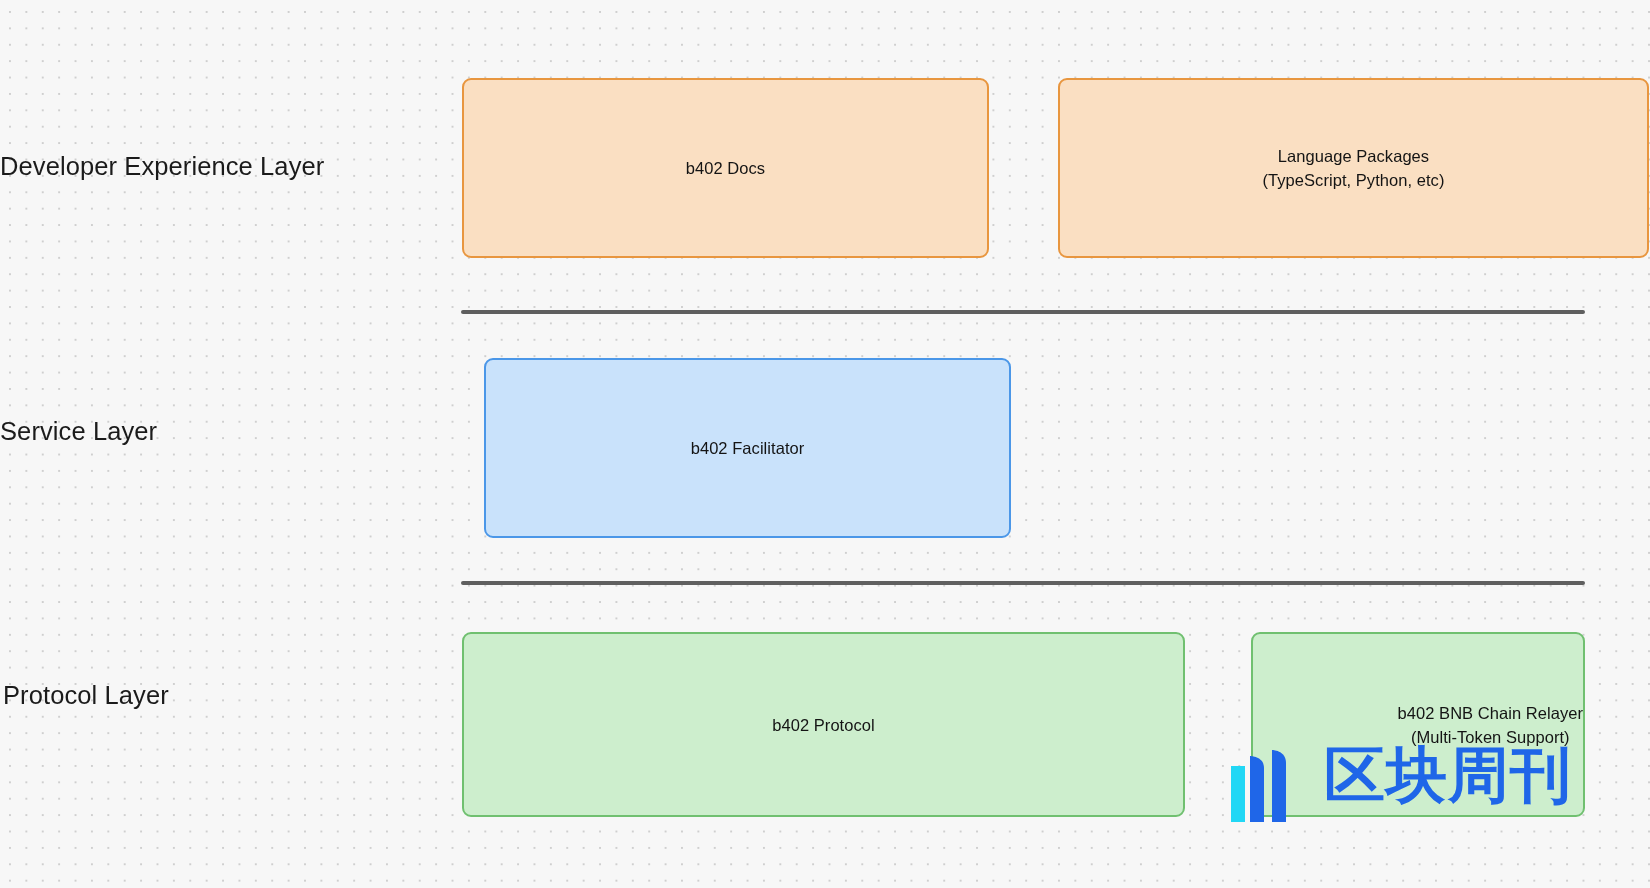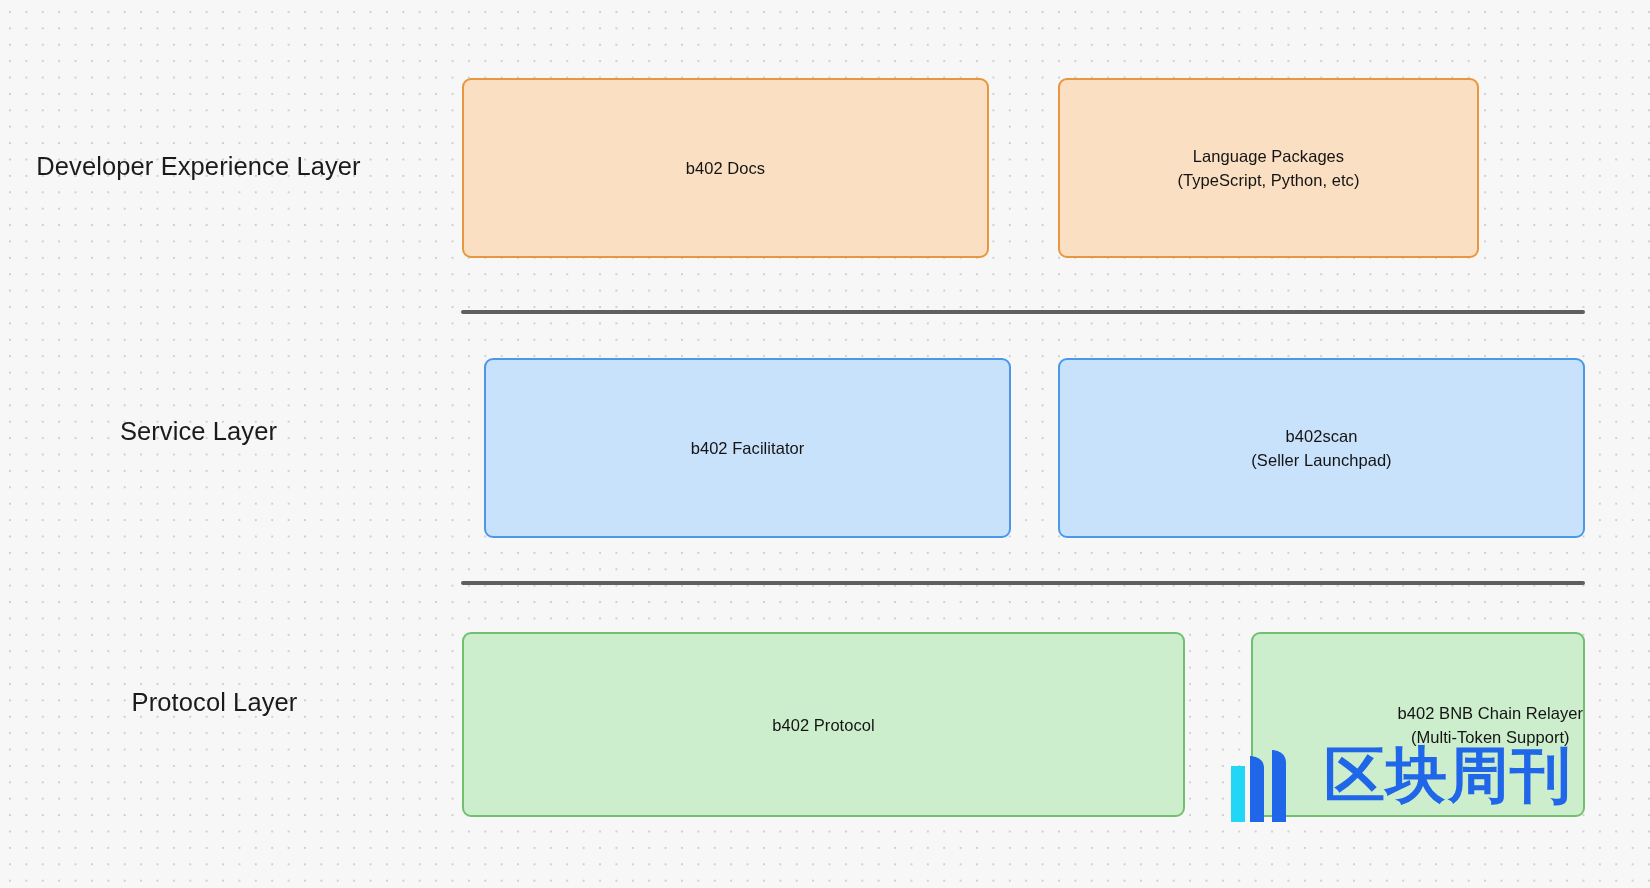--- a/index.html
+++ b/index.html
@@ -30,26 +30,26 @@
   }
 
   
   .layer-label {
     position: absolute;
     color: #1b1b1b;
     font-size: 25.5px;
     font-weight: 400;
     letter-spacing: 0.1px;
     white-space: nowrap;
-    text-align: center;
+    text-align: left;
     line-height: 1.15;
   }
   #layer-label-dx   { left: 0px;  top: 152px; width: 397px; }
   #layer-label-svc  { left: 0px;  top: 417px; width: 397px; }
-  #layer-label-proto{ left: 16px;  top: 681px; width: 397px; margin-top: 7px; }
+  #layer-label-proto{ left: 3px;  top: 681px; width: 397px; }
 
   
   .node-box {
     position: absolute;
     border-radius: 9px;
     display: flex;
     align-items: center;
     justify-content: center;
     text-align: center;
   }
@@ -73,21 +73,21 @@
     border: 2.4px solid #4b97e8;
   }
   
   .node-green {
     background-color: #cdeecd;
     border: 2.4px solid #70c070;
   }
 
   
   #node-b402-docs        { left: 462px;  top: 78px;  width: 527px; height: 180px; justify-content: center; }
-  #node-language-packages{ left: 1058px; top: 78px;  width: 421px; height: 180px; }
+  #node-language-packages{ left: 1058px; top: 78px;  width: 591px; height: 180px; }
   #node-b402-facilitator { left: 484px;  top: 358px; width: 527px; height: 180px; }
   #node-b402scan         { left: 1058px; top: 358px; width: 527px; height: 180px; }
   #node-b402-protocol    { left: 462px;  top: 632px; width: 723px; height: 185px; }
   #node-bnb-relayer      { left: 1251px; top: 632px; width: 334px; height: 185px; justify-content: flex-end; }
 
   
   .layer-divider {
     position: absolute;
     height: 4.4px;
     background-color: #5f5f5f;
@@ -136,24 +136,20 @@
     <span class="node-text">Language Packages
 (TypeScript, Python, etc)</span>
   </div>
 
   <div class="layer-divider" id="divider-dx-service"></div>
 
   <div class="node-box node-blue" id="node-b402-facilitator">
     <span class="node-text">b402 Facilitator</span>
   </div>
 
-  <div class="node-box node-blue" id="node-b402scan">
-    <span class="node-text">b402scan
-(Seller Launchpad)</span>
-  </div>
 
   <div class="layer-divider" id="divider-service-proto"></div>
 
   <div class="node-box node-green" id="node-b402-protocol">
     <span class="node-text">b402 Protocol</span>
   </div>
 
   <div class="node-box node-green" id="node-bnb-relayer">
     <span class="node-text">b402 BNB Chain Relayer
 (Multi-Token Support)</span>

